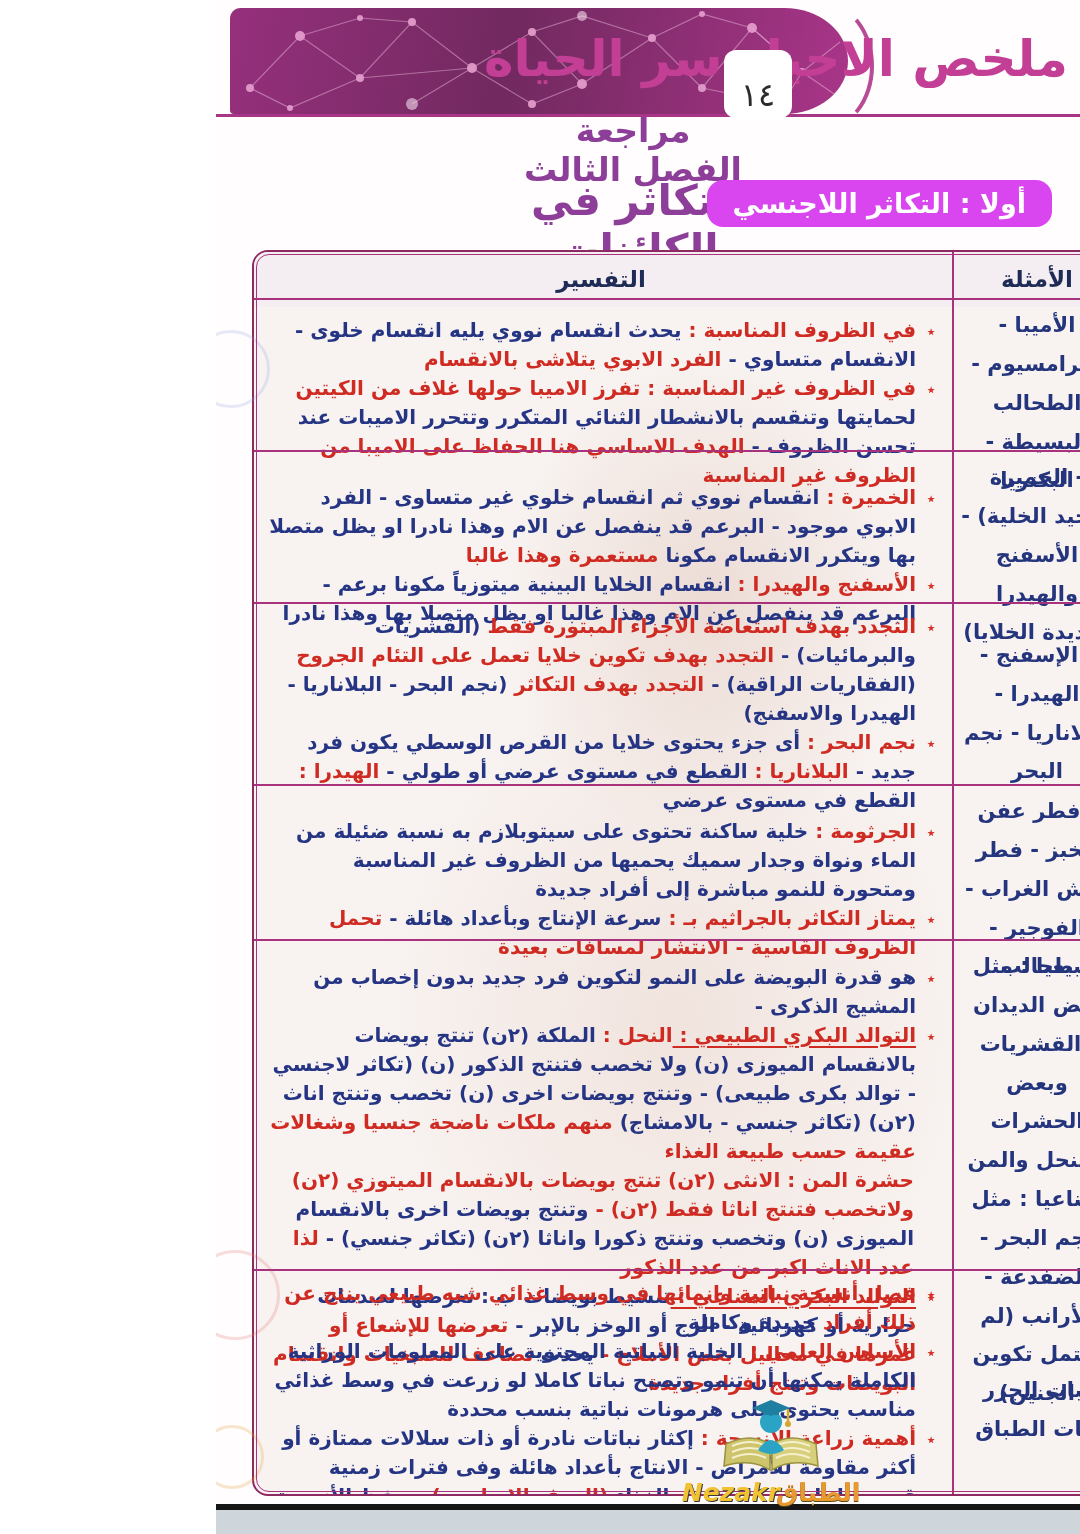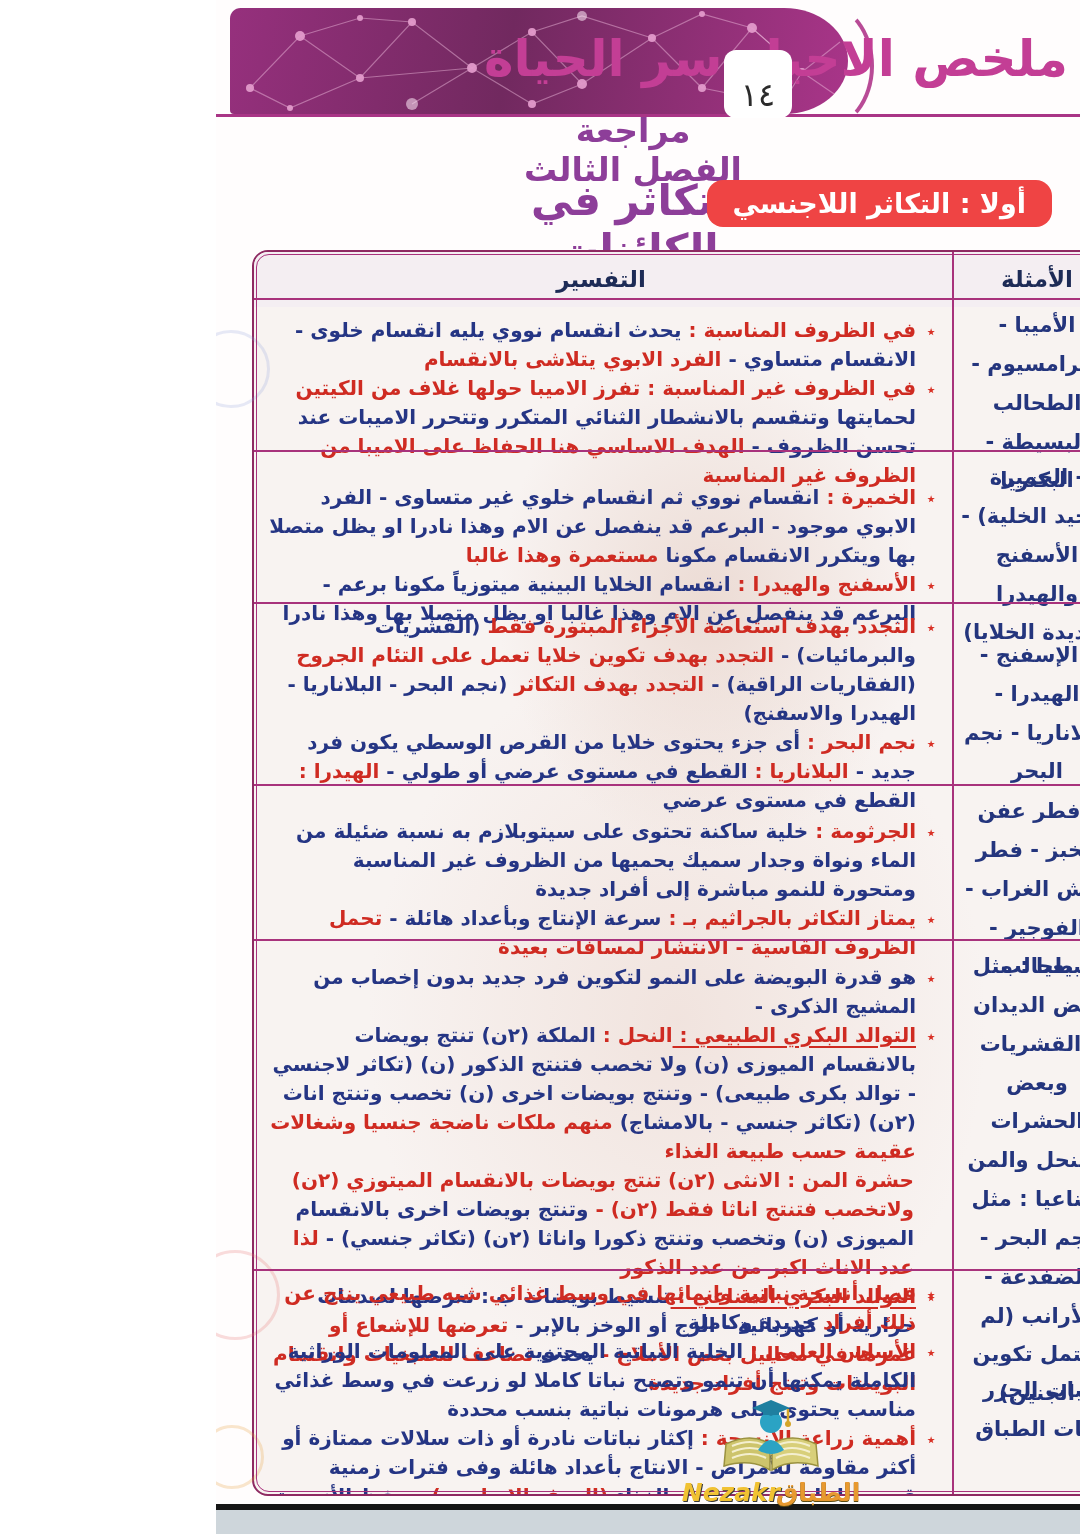--- a/index.html
+++ b/index.html
@@ -18,21 +18,21 @@
     border-radius:12px;display:flex;align-items:flex-end;justify-content:center;z-index:3;
     font-size:32px;color:#2b2b2b;padding-bottom:4px;box-sizing:border-box;}
   .brand{position:absolute;top:20px;left:660px;right:12px;text-align:center;
     font-size:50px;font-weight:bold;color:#c33e95;line-height:78px;white-space:nowrap;}
 
   
   .h-line1{position:absolute;top:111px;left:300px;right:330px;text-align:center;
     font-size:33px;font-weight:bold;color:#8d3e99;}
   .h-line2{position:absolute;top:176px;left:300px;right:320px;text-align:center;
     font-size:42px;font-weight:bold;color:#8d3e99;}
-  .badge{position:absolute;top:180px;right:28px;background:#ef4444;color:#ffffff;
+  .badge{position:absolute;top:180px;right:28px;background:#d946ef;color:#ffffff;
     font-size:27px;font-weight:bold;padding:8px 26px;border-radius:16px;}
 
   
   .table-wrap{position:absolute;top:250px;left:36px;width:1008px;height:1242px;
     border:2px solid #8e2a62;border-radius:16px;overflow:hidden;background:#f8f3f1;}
   .table-wrap::before{content:"";position:absolute;inset:0;pointer-events:none;
     background:
       radial-gradient(ellipse 300px 360px at 45% 28%, rgba(224,196,184,0.50), rgba(224,196,184,0) 70%),
       radial-gradient(ellipse 430px 520px at 42% 62%, rgba(231,206,196,0.42), rgba(231,206,196,0) 72%);}
   .table-wrap::after{content:"";position:absolute;inset:2px;border:1px solid #a8327c;

